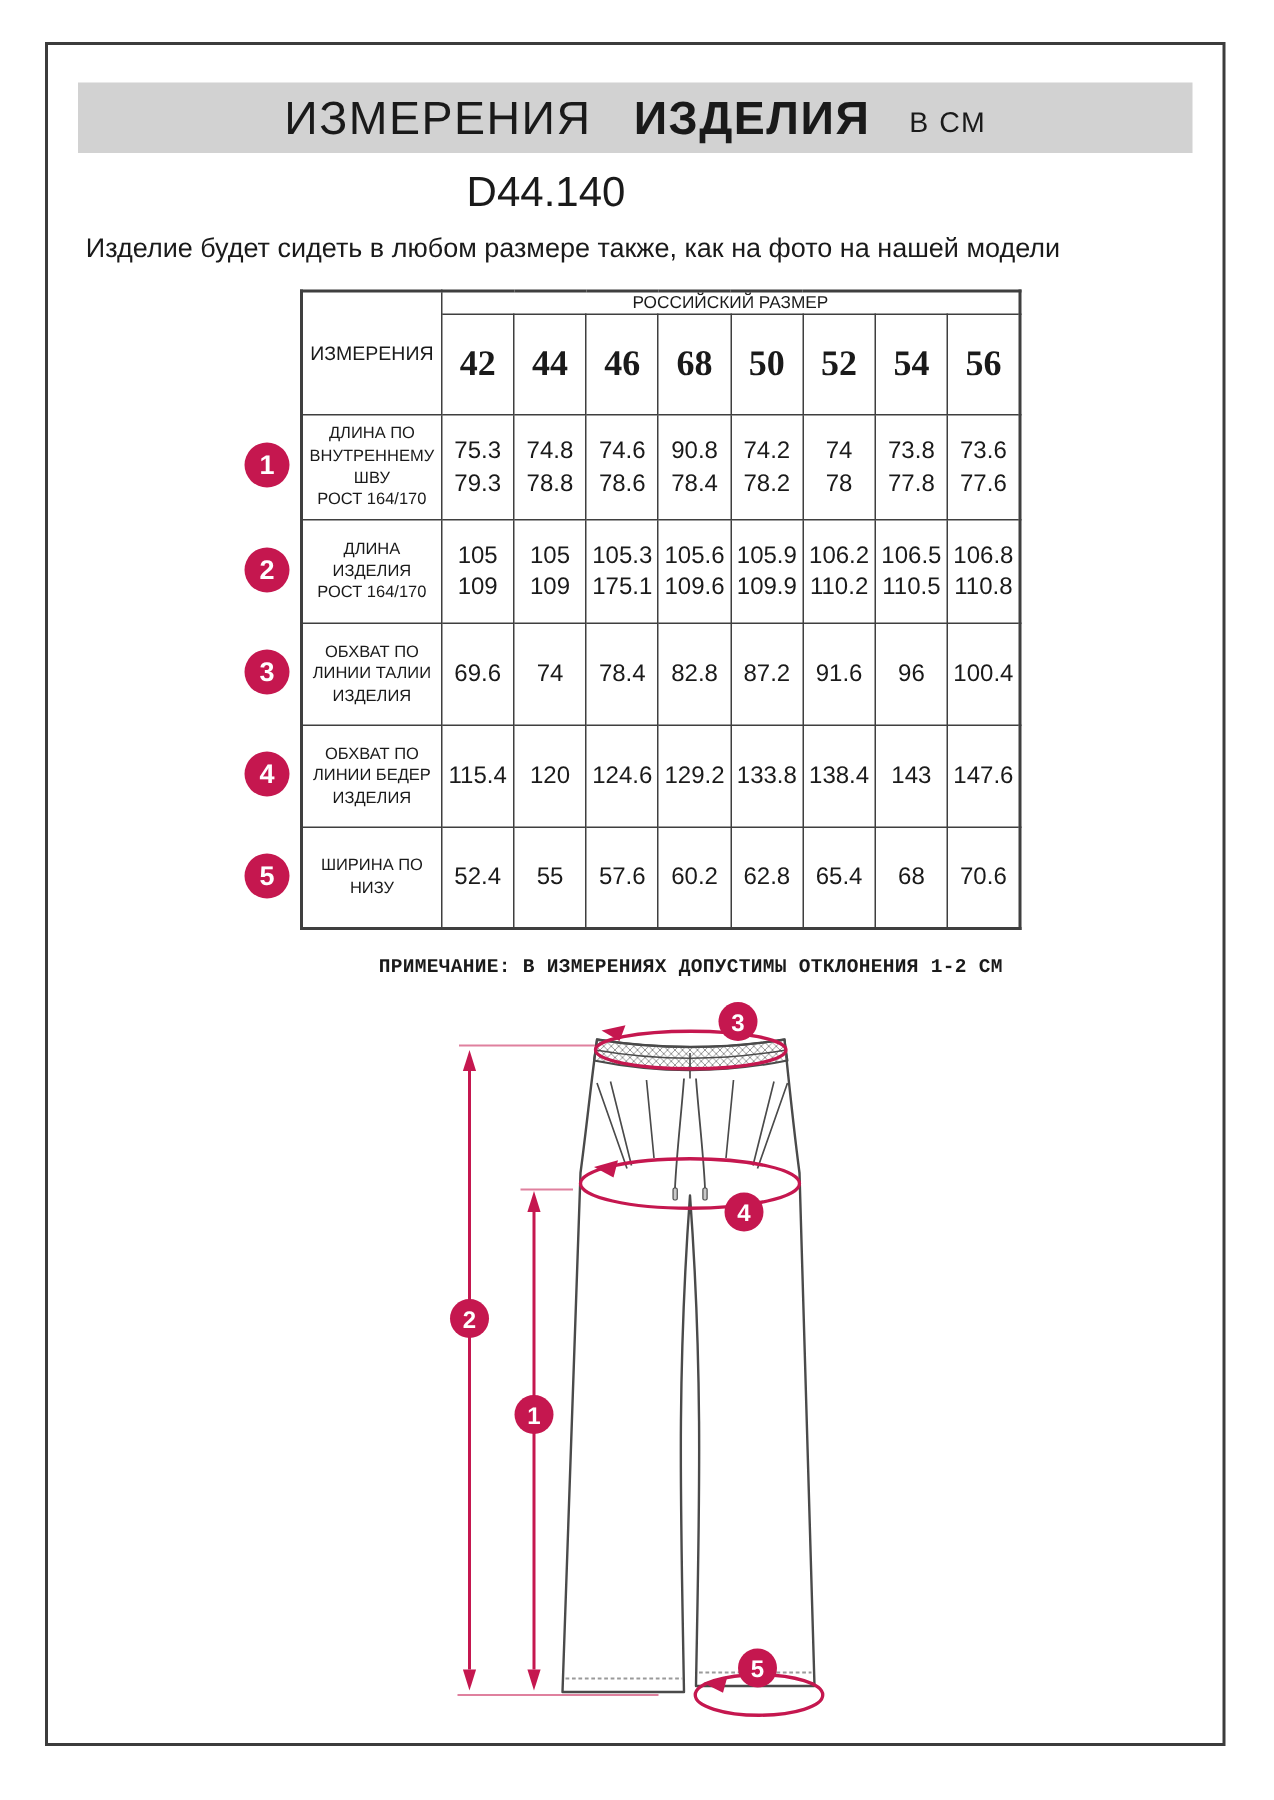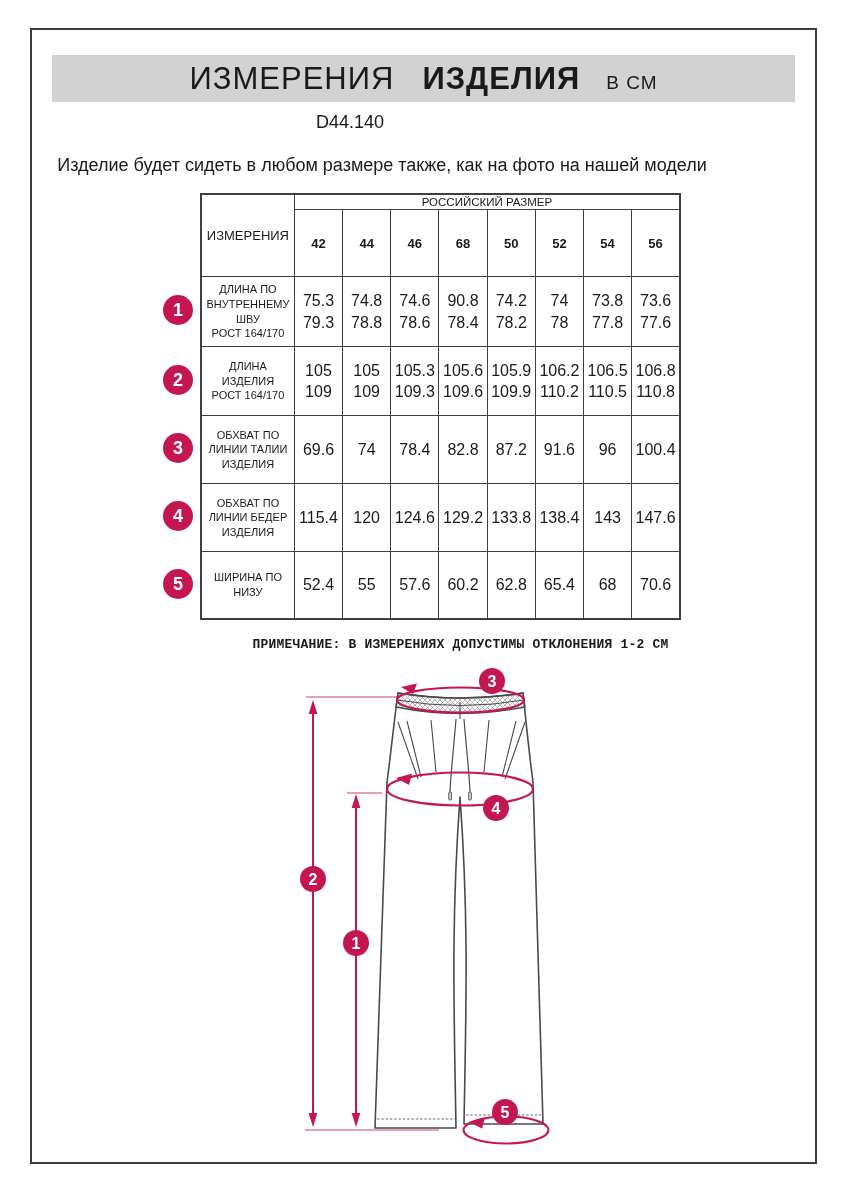--- a/index.html
+++ b/index.html
@@ -10,32 +10,32 @@
     -webkit-font-smoothing:antialiased;
   }
   .frame{position:absolute;left:30px;top:28px;width:783px;height:1132px;border:2px solid #3c3c3c;}
   .titlebar{
     position:absolute;left:52px;top:55px;width:743px;height:47px;background:var(--titlebar);
     display:flex;align-items:center;justify-content:center;
   }
   .t1{font-size:31px;letter-spacing:1px;}
   .t2{font-size:31px;font-weight:bold;letter-spacing:1px;margin-left:28px;}
   .t3{font-size:19px;margin-left:26px;transform:translateY(4px);letter-spacing:1px;}
-  .code{position:absolute;left:12px;top:112px;width:676px;text-align:center;font-size:18px;}
+  .code{position:absolute;left:26px;top:112px;width:676px;text-align:center;font-size:28px;}
   .subtitle{position:absolute;left:30px;top:155px;width:704px;text-align:center;font-size:18px;}
   table.size{
     position:absolute;left:200px;top:193px;border-collapse:collapse;table-layout:fixed;width:481px;
   }
   table.size td{
     border:1px solid #3f3f3f;text-align:center;vertical-align:middle;padding:0;
   }
   table.size{border:2px solid #3f3f3f;}
   td.c-group{height:14px;font-size:11.5px;line-height:13px;}
   td.c-label{font-size:13px;}
-  td.c-size{height:66px;font-size:13px;font-weight:bold;}
+  td.c-size{height:66px;font-size:24px;font-weight:bold;font-family:Liberation Serif, serif;}
   td.c-rowlabel{font-size:11px;line-height:1.32;white-space:pre-line;}
   td.c-val{font-size:16px;line-height:1.32;white-space:pre-line;margin-left:23px;}
   .row-badge{
     position:absolute;left:163px;width:30px;height:30px;border-radius:50%;
     background:var(--accent);color:#fff;font-size:18px;font-weight:bold;
     display:flex;align-items:center;justify-content:center;
   }
   .note{
     position:absolute;left:219px;top:637px;width:483px;text-align:center;
     font-size:13px;font-weight:bold;letter-spacing:0.2px;font-family:Liberation Mono, monospace;
@@ -113,21 +113,21 @@
   </tr>
   <tr style="height:69px">
     <td class="c-rowlabel">ДЛИНА
 ИЗДЕЛИЯ
 РОСТ 164/170</td>
     <td class="c-val">105
 109</td>
     <td class="c-val">105
 109</td>
     <td class="c-val">105.3
-109.3</td>
+175.1</td>
     <td class="c-val">105.6
 109.6</td>
     <td class="c-val">105.9
 109.9</td>
     <td class="c-val">106.2
 110.2</td>
     <td class="c-val">106.5
 110.5</td>
     <td class="c-val">106.8
 110.8</td>

